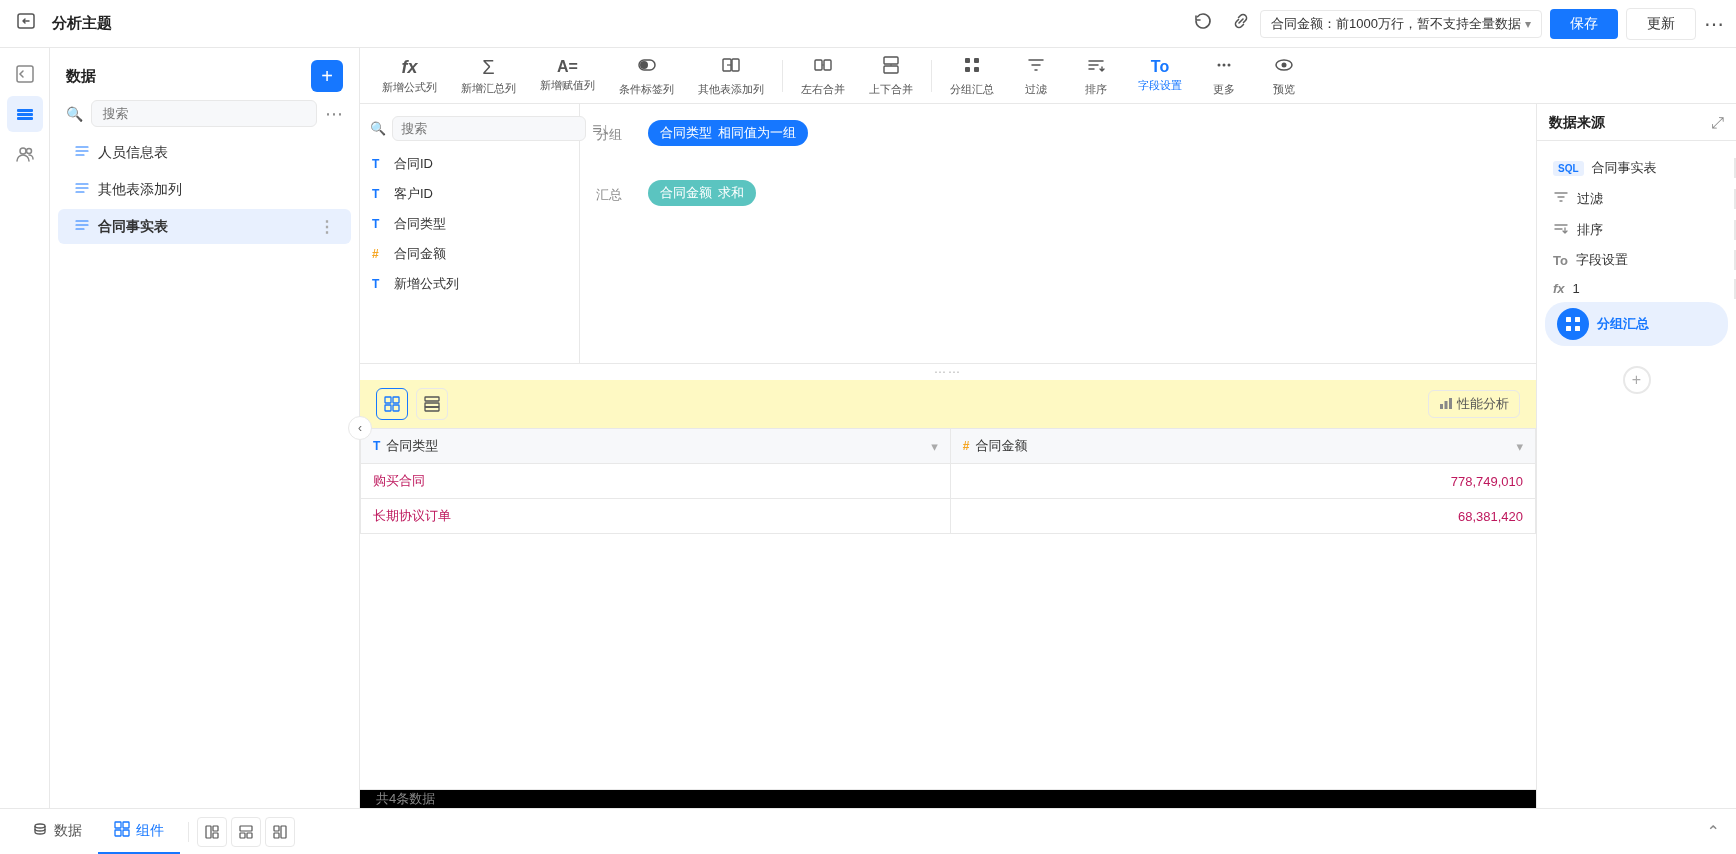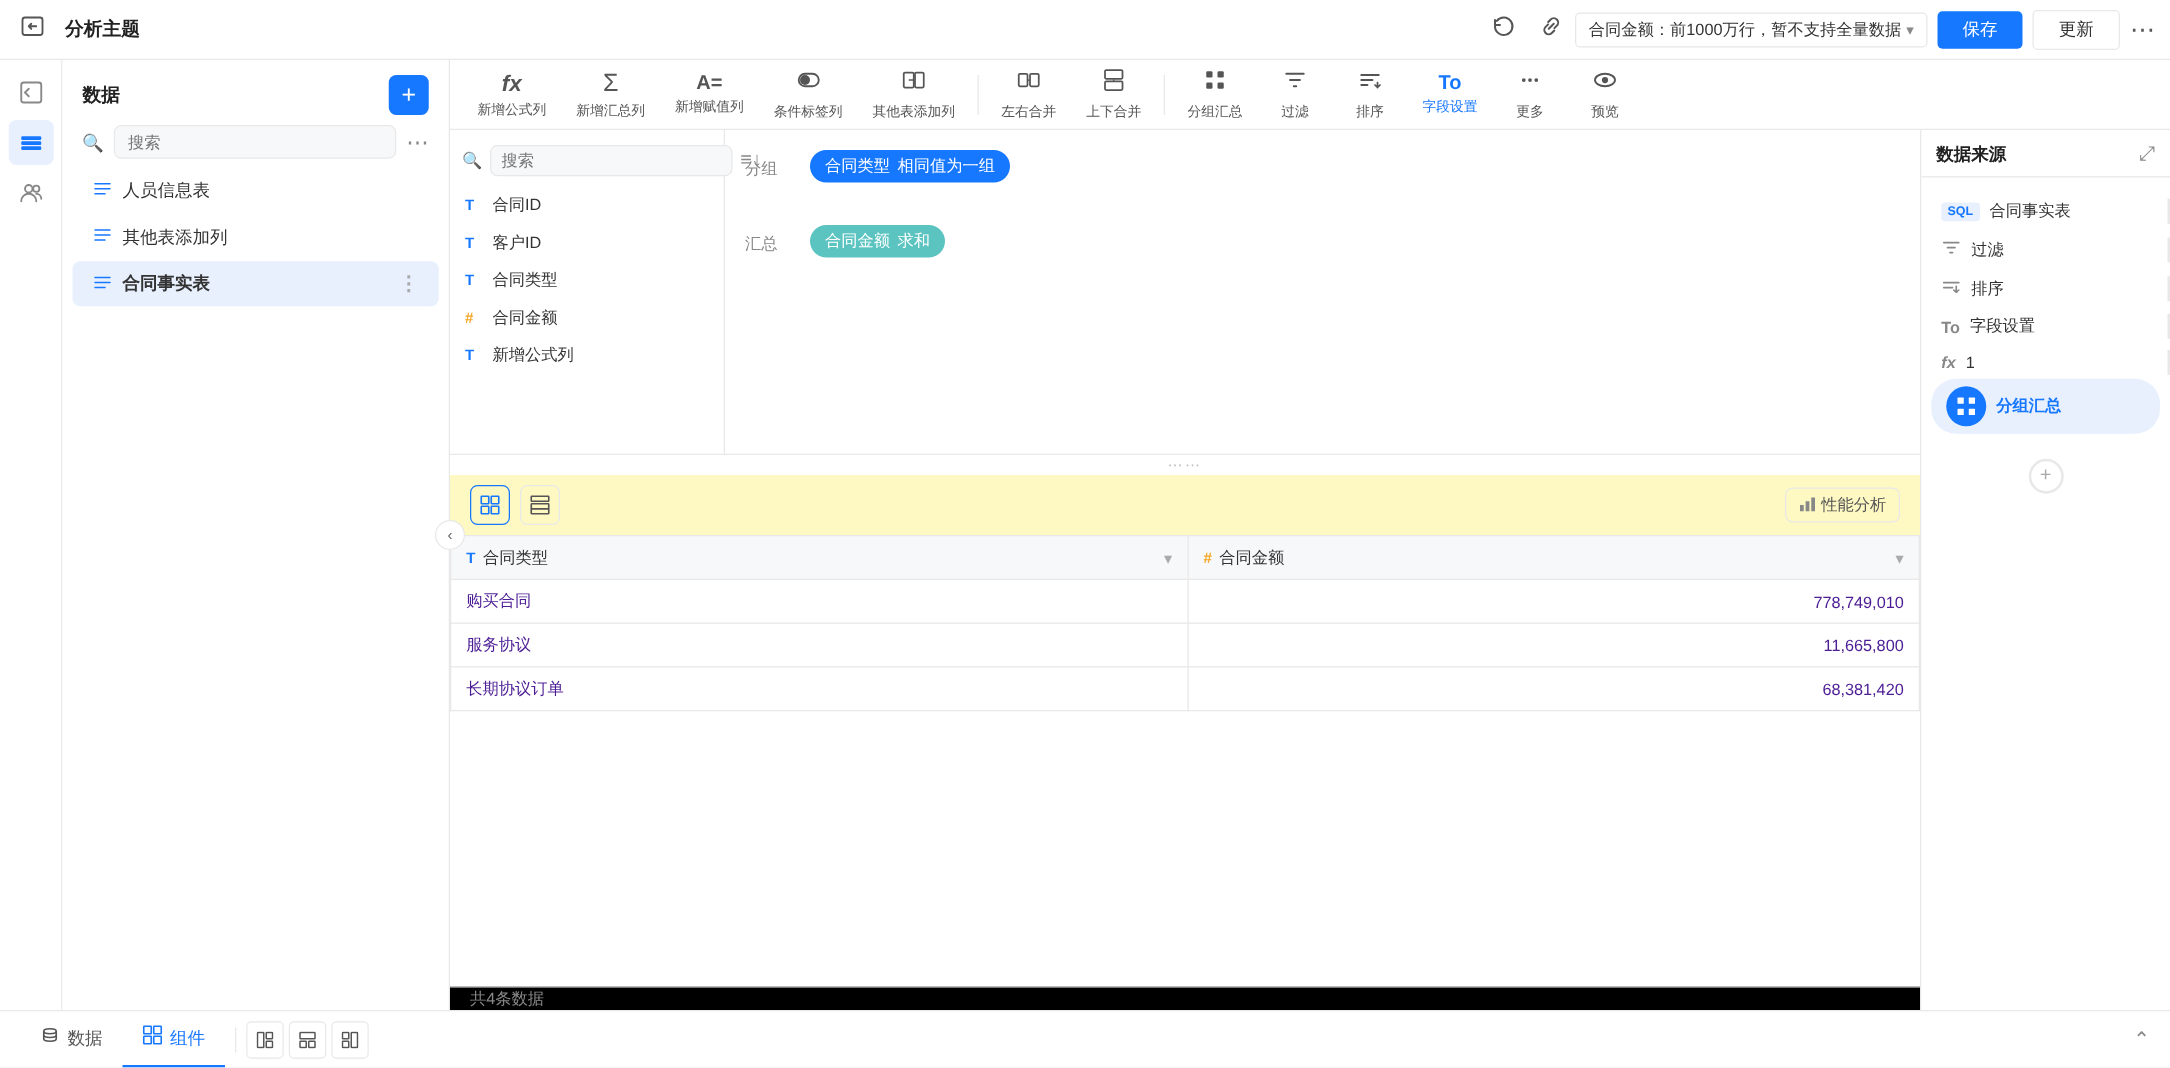--- a/index.html
+++ b/index.html
@@ -234,21 +234,21 @@
     .perf-btn .p-icon { font-size: 14px; color: #888; }
 
     .data-table { width: 100%; border-collapse: collapse; }
     .data-table th {
       border: 1px solid #e8e8e8; padding: 8px 12px;
       background: #f7f8fa; font-size: 13px; color: #333;
       text-align: left; font-weight: 500;
     }
     .data-table td {
       border: 1px solid #e8e8e8; padding: 8px 12px;
-      font-size: 13px; color: #4c1d95;
+      font-size: 13px; color: #be185d;
     }
     .data-table td.num { text-align: right; }
     .col-header-inner { display: flex; align-items: center; gap: 6px; }
     .col-type-icon { font-size: 12px; color: #1677ff; font-weight: 700; }
     .col-type-icon.hash { color: #f5a623; }
     .col-dropdown { margin-left: auto; color: #aaa; cursor: pointer; }
     .table-footer { padding: 0 16px; font-size: 13px; color: #888; background: #000000; border-top: 1px solid #e8e8e8; }
 
     
     .right-panel {
@@ -666,24 +666,20 @@
                     </div>
                   </th>
                 </tr>
               </thead>
               <tbody>
                 <tr>
                   <td>购买合同</td>
                   <td class="num">778,749,010</td>
                 </tr>
                 <tr>
-                  <td>服务协议</td>
-                  <td class="num">11,665,800</td>
-                </tr>
-                <tr>
                   <td>长期协议订单</td>
                   <td class="num">68,381,420</td>
                 </tr>
               </tbody>
             </table>
           </div>
           <div class="table-footer">
             <span>共4条数据</span>
           </div>
         </div>

